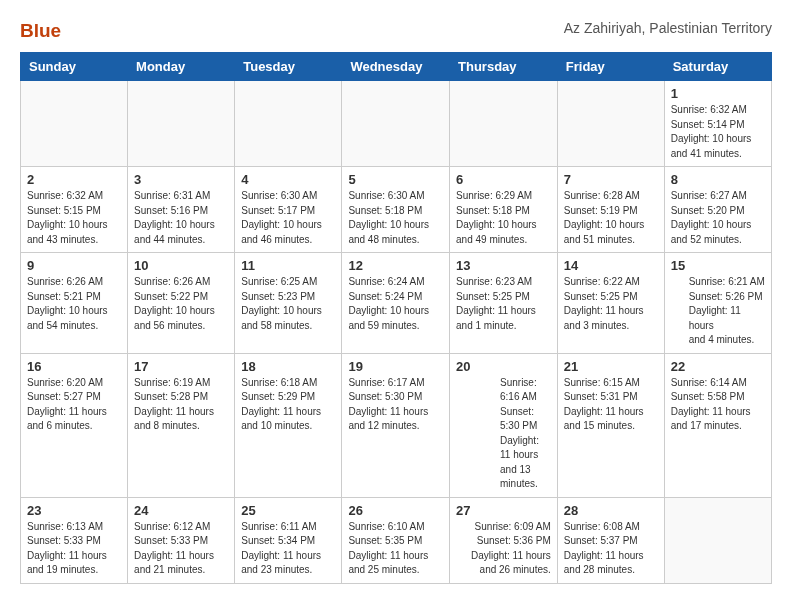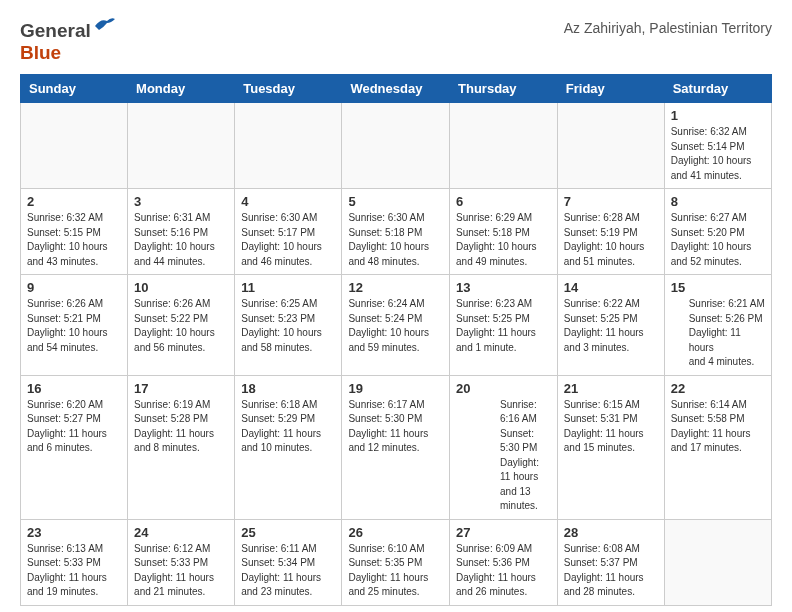--- a/index.html
+++ b/index.html
@@ -85,28 +85,20 @@
       margin-left: 2px;
       margin-top: -8px;
     }
   </style>
 </head>
 <body>
 
 <div class="header-area">
   <div class="logo-wrapper">
     <div>
-      <div style="display:flex;align-items:center;">
-        <span class="logo-text-general">General</span>
-        <span class="logo-bird">
-          <svg width="22" height="18" viewBox="0 0 22 18">
-            <path d="M2,10 Q8,2 14,5 Q18,1 22,3 Q18,7 14,7 Q10,12 6,14 Z" fill="#1a5fa8"></path>
-          </svg>
-        </span>
-      </div>
       <div class="logo-text-blue">Blue</div>
     </div>
   </div>
   <div class="title-area">
     <div class="location-title">Az Zahiriyah, Palestinian Territory</div>
   </div>
 </div>
 
 <table class="calendar">
   <thead>
@@ -313,21 +305,21 @@
         </td>
         <td>
           <span class="day-number">26</span>
           <div class="day-info" style="white-space: pre-line;">Sunrise: 6:10 AM
 Sunset: 5:35 PM
 Daylight: 11 hours
 and 25 minutes.</div>
         </td>
         <td>
           <span class="day-number">27</span>
-          <div class="day-info" style="white-space: pre-line;">Sunrise: 6:09 AM
+          <div class="day-info" style="white-space: pre-line; text-align: right;">Sunrise: 6:09 AM
 Sunset: 5:36 PM
 Daylight: 11 hours
 and 26 minutes.</div>
         </td>
         <td>
           <span class="day-number">28</span>
           <div class="day-info" style="white-space: pre-line;">Sunrise: 6:08 AM
 Sunset: 5:37 PM
 Daylight: 11 hours
 and 28 minutes.</div>

